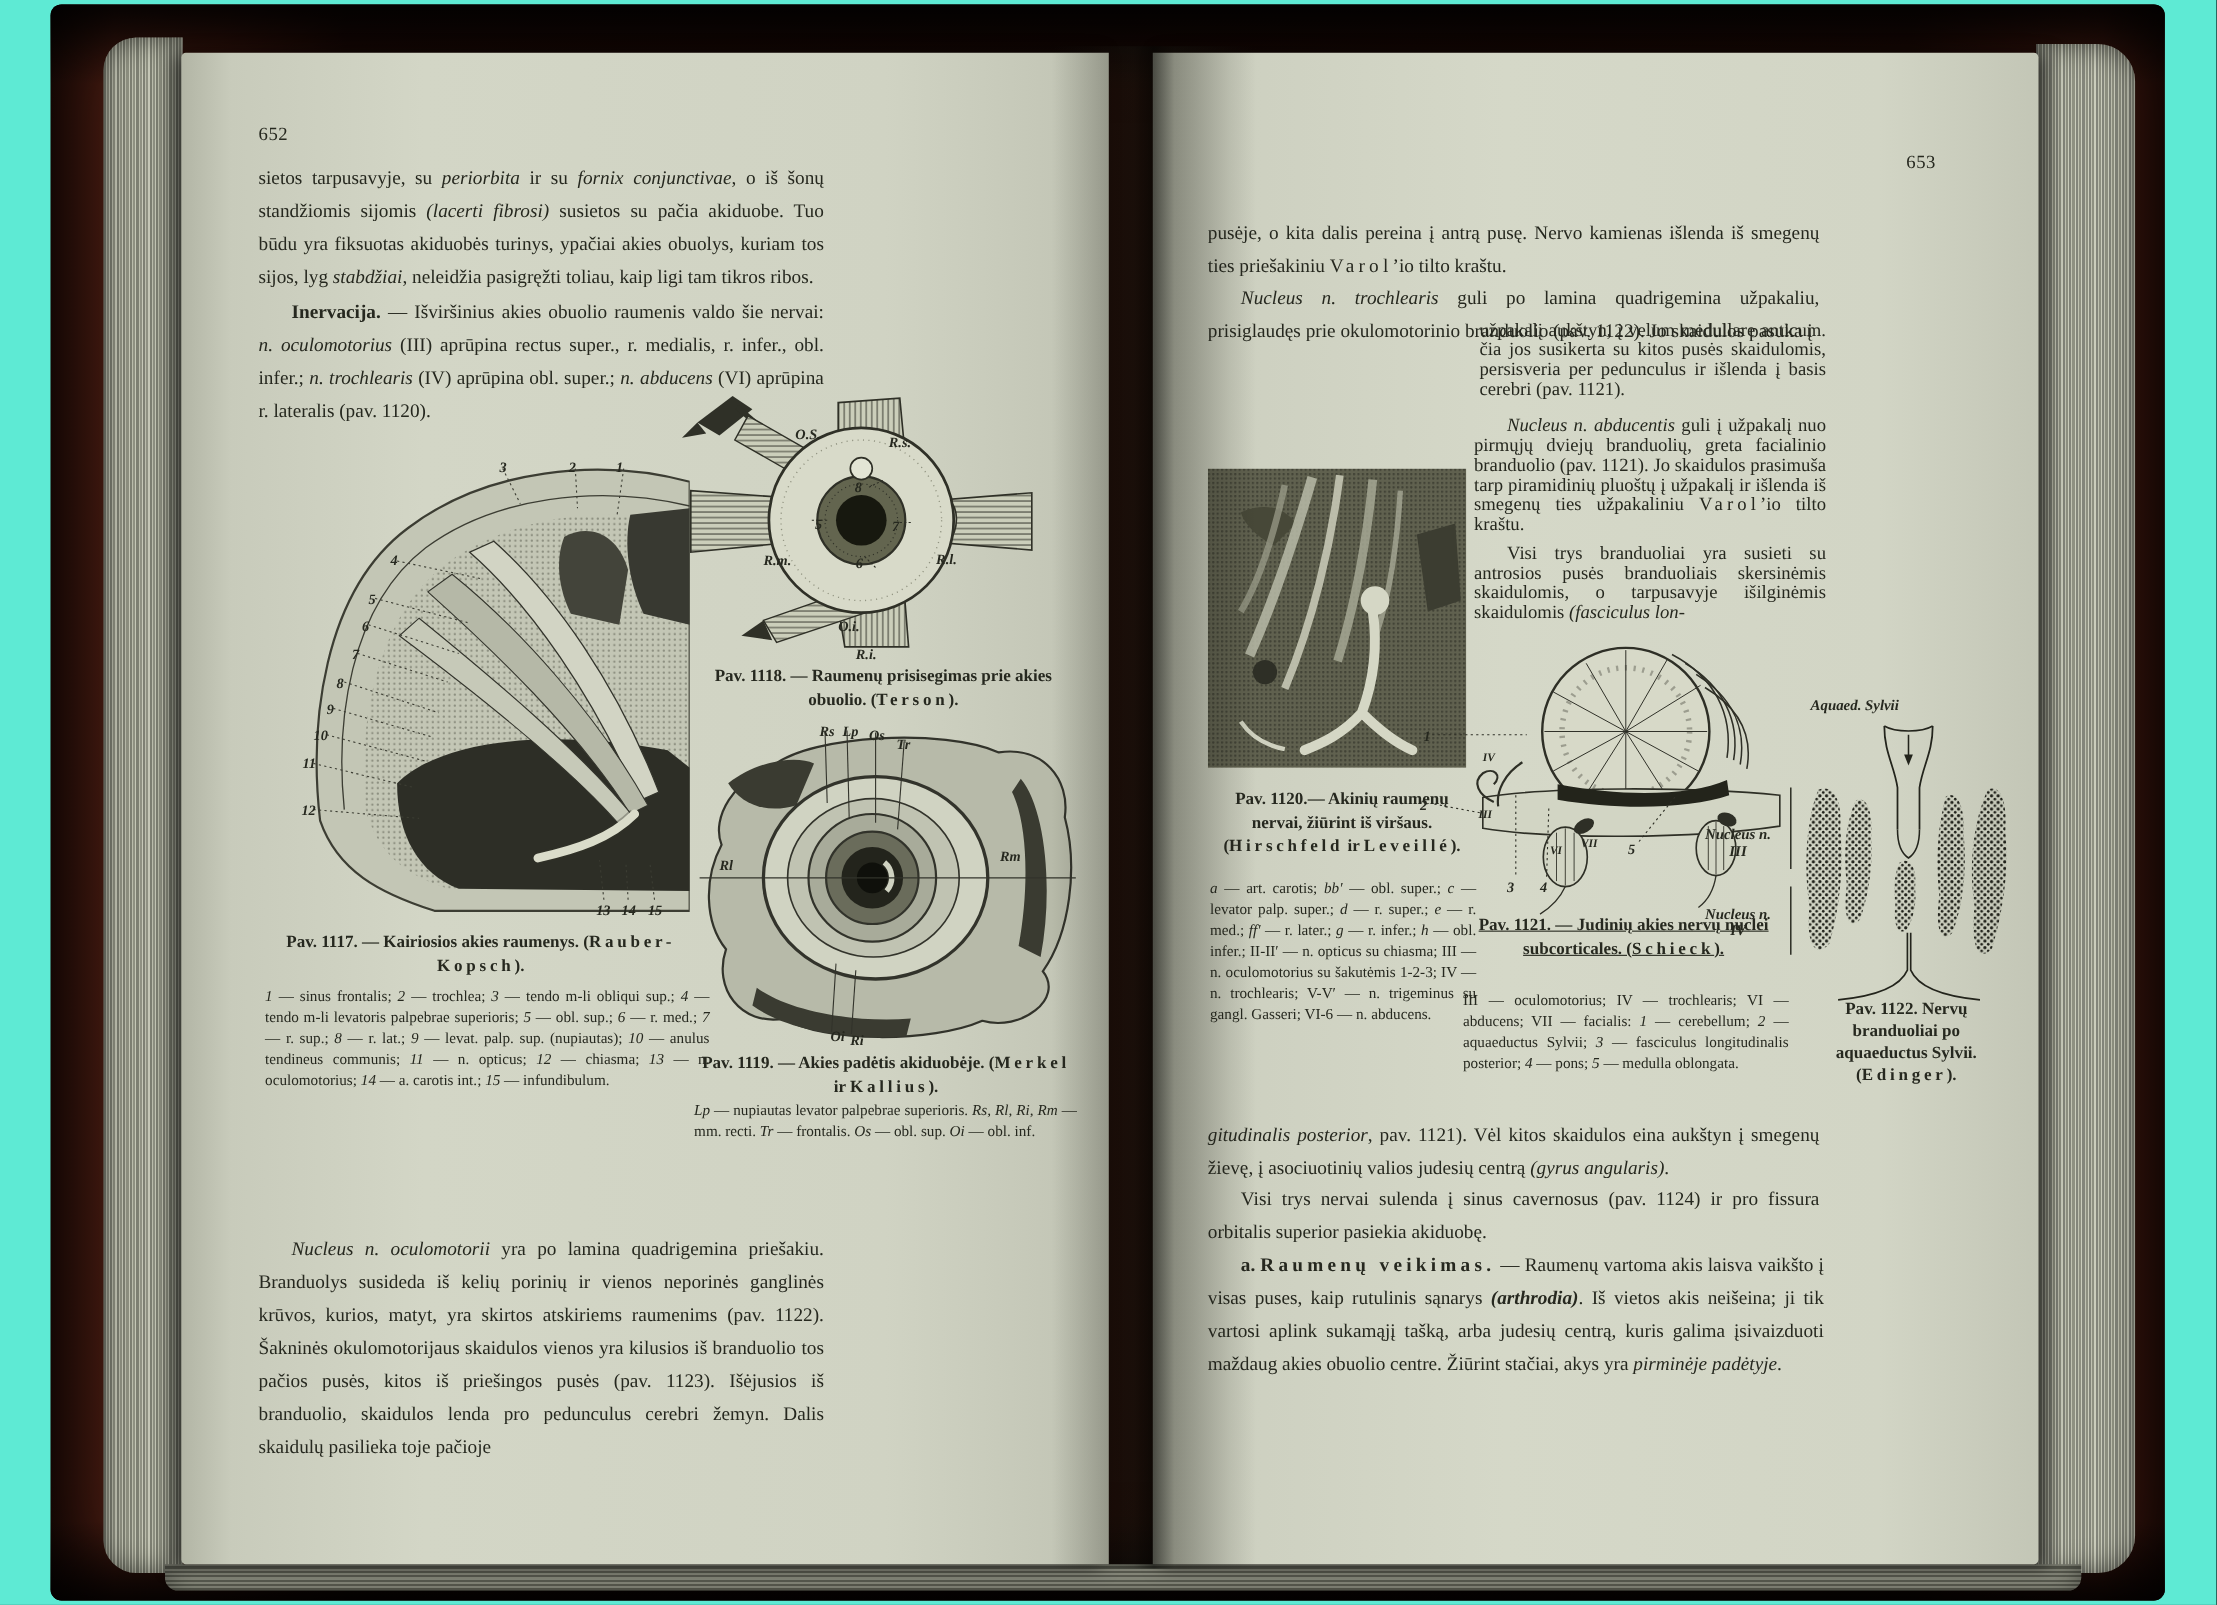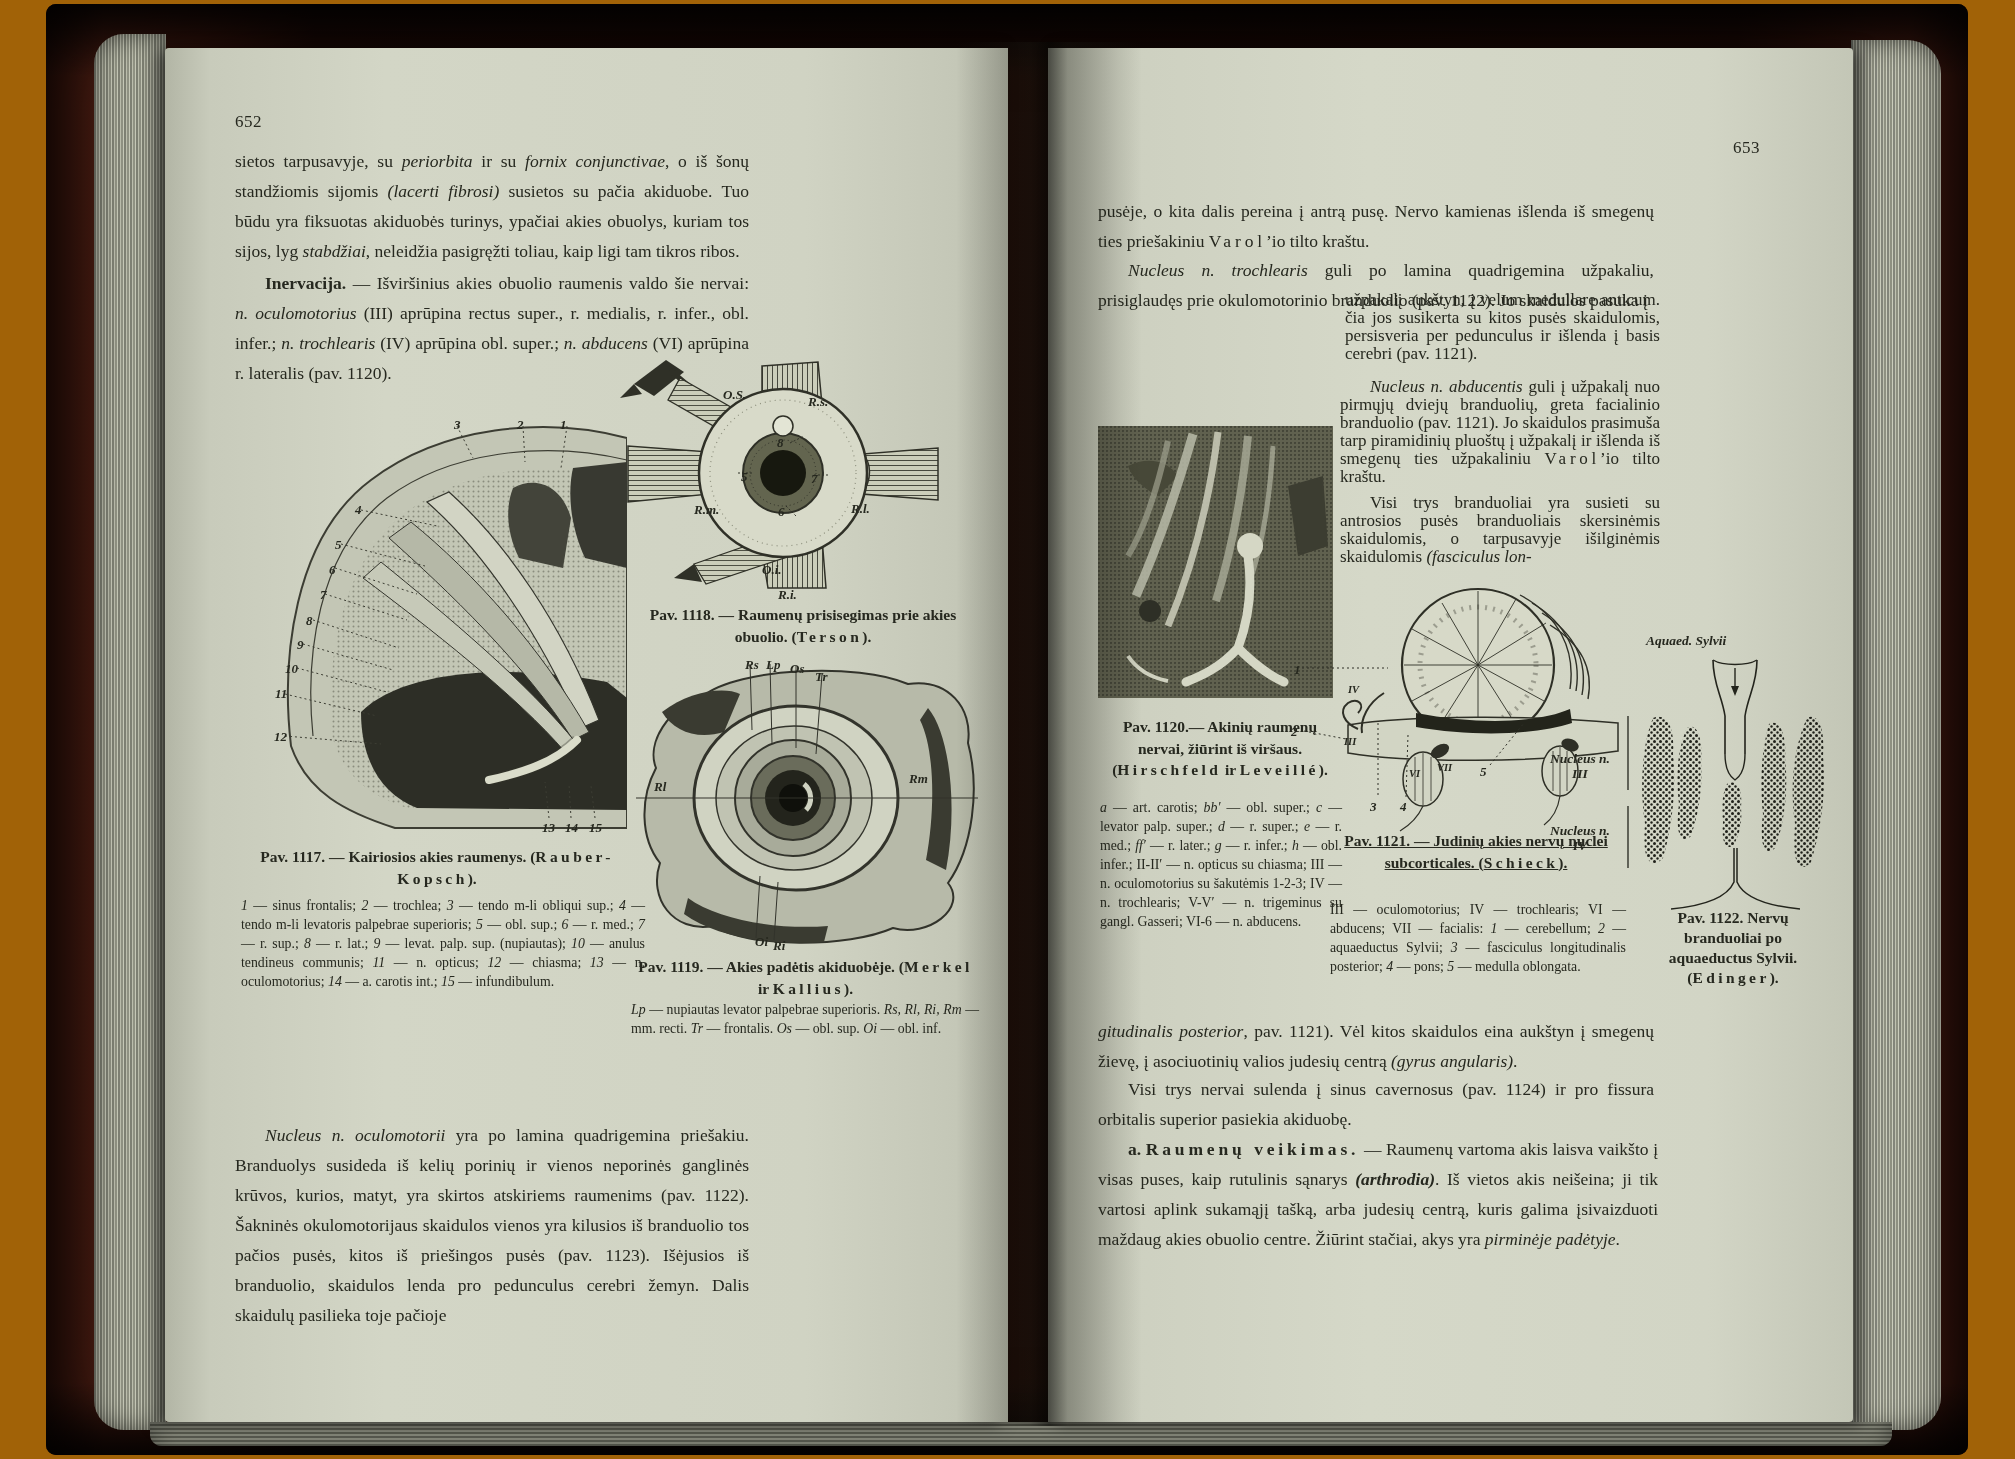--- a/index.html
+++ b/index.html
@@ -1,16 +1,16 @@
 <!DOCTYPE html>
 <html><head>
 <meta charset="utf-8">
 <style>
   html,body { margin:0; padding:0; background:#050504; }
-  .stage { position:relative; width:2015px; height:1459px; background:#a16207; overflow:hidden;
+  .stage { position:relative; width:2015px; height:1459px; background:#5eead4; overflow:hidden;
            font-family:"Liberation Serif", serif; }
   .cover { position:absolute; left:46px; top:4px; width:1922px; height:1451px;
            background: linear-gradient(90deg,#2a0f09 0%, #4a1d12 3%, #3c160d 8%, #200b07 14%, #1a0905 50%, #220c07 88%, #44190f 97%, #2a0f09 100%);
            border-radius:10px; box-shadow: inset 0 0 90px #000; }
   .cover-shade { position:absolute; left:46px; top:4px; width:1922px; height:1451px; border-radius:10px;
            background: linear-gradient(180deg, rgba(0,0,0,.8) 0%, rgba(0,0,0,0) 5%, rgba(0,0,0,0) 95%, rgba(0,0,0,.8) 100%); }
   .stack { position:absolute; box-shadow: inset 0 0 26px rgba(0,0,0,.55); }
   .stack-left { left:94px; top:34px; width:72px; height:1396px;
            background: repeating-linear-gradient(to right,#7e8073 0 2px,#bbbdac 2px 3px,#8f9182 3px 5px,#c6c8b7 5px 6px);
            border-radius:30px 0 0 30px; }

